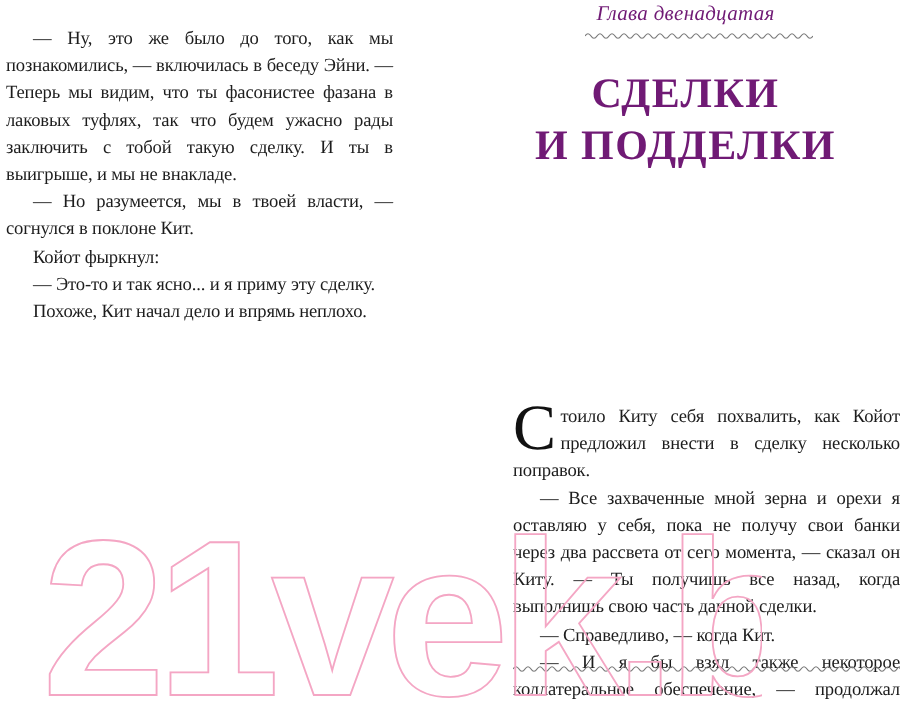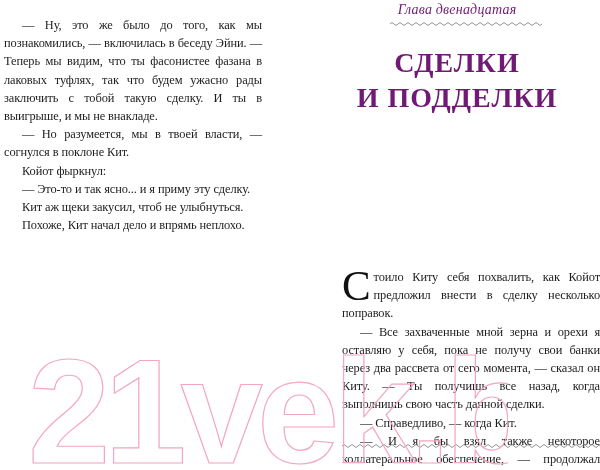--- a/index.html
+++ b/index.html
@@ -51,21 +51,20 @@
 </style>
 </head>
 <body>
 
 <div class="page page-left">
   <div class="left-text text">
     <p class="p">— Ну, это же было до того, как мы познакомились, — включилась в беседу Эйни. — Теперь мы видим, что ты фасонистее фазана в лаковых туфлях, так что будем ужасно рады заключить с тобой такую сделку. И ты в выигрыше, и мы не внакладе.</p>
     <p class="p">— Но разумеется, мы в твоей власти, — согнулся в поклоне Кит.</p>
     <p class="p">Койот фыркнул:</p>
     <p class="p">— Это-то и так ясно... и я приму эту сделку.</p>
-    <p class="p">Кит аж щеки закусил, чтоб не улыбнуться.</p>
     <p class="p">Похоже, Кит начал дело и впрямь неплохо.</p>
   </div>
 </div>
 
 <div class="page page-right">
   <div class="chapter-label">Глава двенадцатая</div>
   <svg class="wavy wavy-top" viewBox="0 0 152 6" preserveAspectRatio="none">
     <path d="M0 3 Q2 0 4 3 T8 3 T12 3 T16 3 T20 3 T24 3 T28 3 T32 3 T36 3 T40 3 T44 3 T48 3 T52 3 T56 3 T60 3 T64 3 T68 3 T72 3 T76 3 T80 3 T84 3 T88 3 T92 3 T96 3 T100 3 T104 3 T108 3 T112 3 T116 3 T120 3 T124 3 T128 3 T132 3 T136 3 T140 3 T144 3 T148 3 T152 3" fill="none" stroke="#777" stroke-width="0.8"></path>
   </svg>
   <div class="title">

